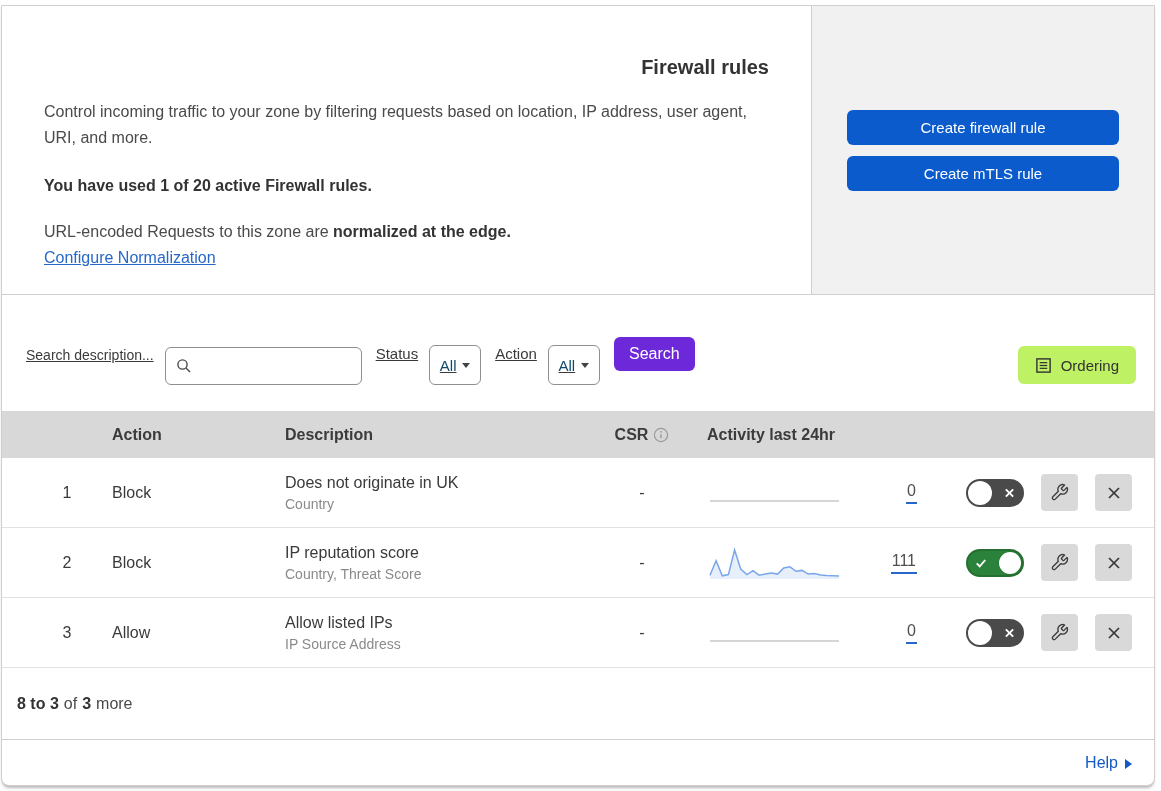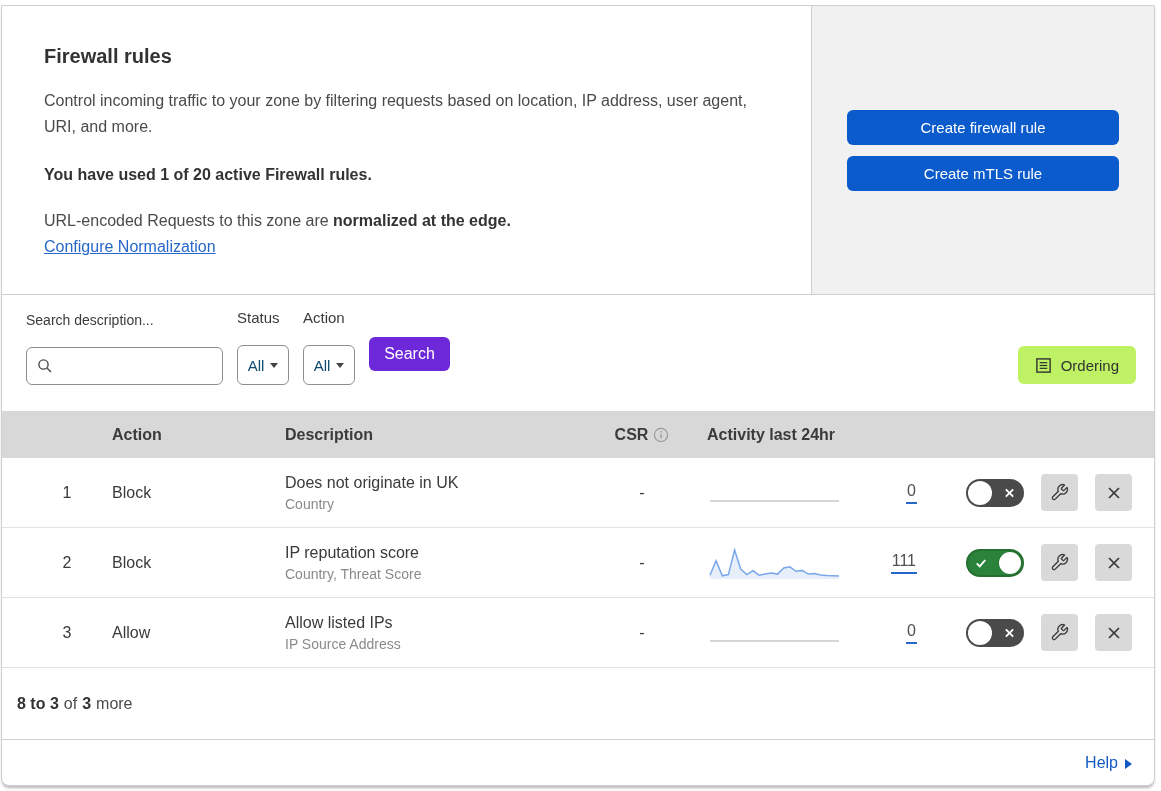--- a/index.html
+++ b/index.html
@@ -2,32 +2,32 @@
 <html><head>
 <meta charset="utf-8">
 <style>
   html,body{margin:0;padding:0;background:#fff;}
   .page{width:1161px;height:791px;position:relative;font-family:"Liberation Sans",sans-serif;color:#3a3a3a;background:#fff;overflow:hidden;}
   .card{position:absolute;left:1px;top:5px;width:1154px;height:781px;box-sizing:border-box;border:1px solid #cfcfcf;border-radius:0 0 8px 8px;background:#fff;display:flex;flex-direction:column;box-shadow:0 3px 3px -1px rgba(0,0,0,0.28);}
 
   
   .top{display:flex;height:288px;border-bottom:1px solid #cfcfcf;flex:0 0 auto;}
   .intro{width:810px;box-sizing:border-box;border-right:1px solid #cfcfcf;padding:38px 42px 0;background:#fff;}
-  .intro h1{font-size:20px;font-weight:600;margin:1px 0 20px;color:#333;}
+  .intro h1{font-size:20px;font-weight:600;margin:12px 0 20px;color:#333;text-align:right;}
   .desc{font-size:16px;line-height:26px;color:#4a4a4a;margin:0 0 26px;max-width:740px;}
   .usage{font-weight:700;font-size:16px;margin:0 0 28px;color:#333;}
   .norm{font-size:16px;margin:0 0 8px;color:#4a4a4a;}
   .norm strong{color:#333;}
   a.link{color:#2767c9;font-size:16px;text-decoration:underline;cursor:pointer;}
   .cta{flex:1;background:#f1f1f1;padding:104px 35px 8px;box-sizing:border-box;display:flex;flex-direction:column;gap:11px;}
   button.primary{height:35px;background:#0b5bcd;color:#fff;border:0;border-radius:6px;font-size:15px;font-family:inherit;cursor:pointer;}
 
   
   .filter-bar{height:116px;box-sizing:border-box;display:flex;align-items:flex-end;gap:14px;padding:0 18px 26px 24px;background:#fff;flex:0 0 auto;}
-  .fgroup{display:flex;flex-direction:column;gap:19px;}
+  .fgroup{display:flex;flex-direction:row;gap:11px;text-decoration:underline;}
   .flabel{font-size:14px;color:#3a3a3a;}
   .flabel.lg{font-size:15px;}
   .search-box{width:197px;height:38px;border:1px solid #8f8f8f;border-radius:6px;display:flex;align-items:center;padding:0 10px;box-sizing:border-box;background:#fff;}
   .search-box input{border:0;outline:0;flex:1;margin-left:8px;font-size:15px;font-family:inherit;background:transparent;min-width:0;}
   .dropdown{width:52px;height:40px;border:1px solid #8f8f8f;border-radius:6px;background:#fff;display:flex;align-items:center;justify-content:center;gap:6px;font-size:15px;font-family:inherit;color:#0c4a6e;cursor:pointer;}
   .caret{width:0;height:0;border-left:4.5px solid transparent;border-right:4.5px solid transparent;border-top:5.5px solid #444;}
   .btn-search{width:81px;height:34px;margin-bottom:14px;background:#6d28d9;color:#fff;border:0;border-radius:6px;font-size:16px;font-family:inherit;cursor:pointer;}
   .btn-ordering{margin-left:auto;margin-bottom:1px;height:38px;padding:0 17px;background:#bef264;border:0;border-radius:6px;display:flex;align-items:center;gap:9px;font-size:15px;font-family:inherit;color:#333;cursor:pointer;}
 
   

